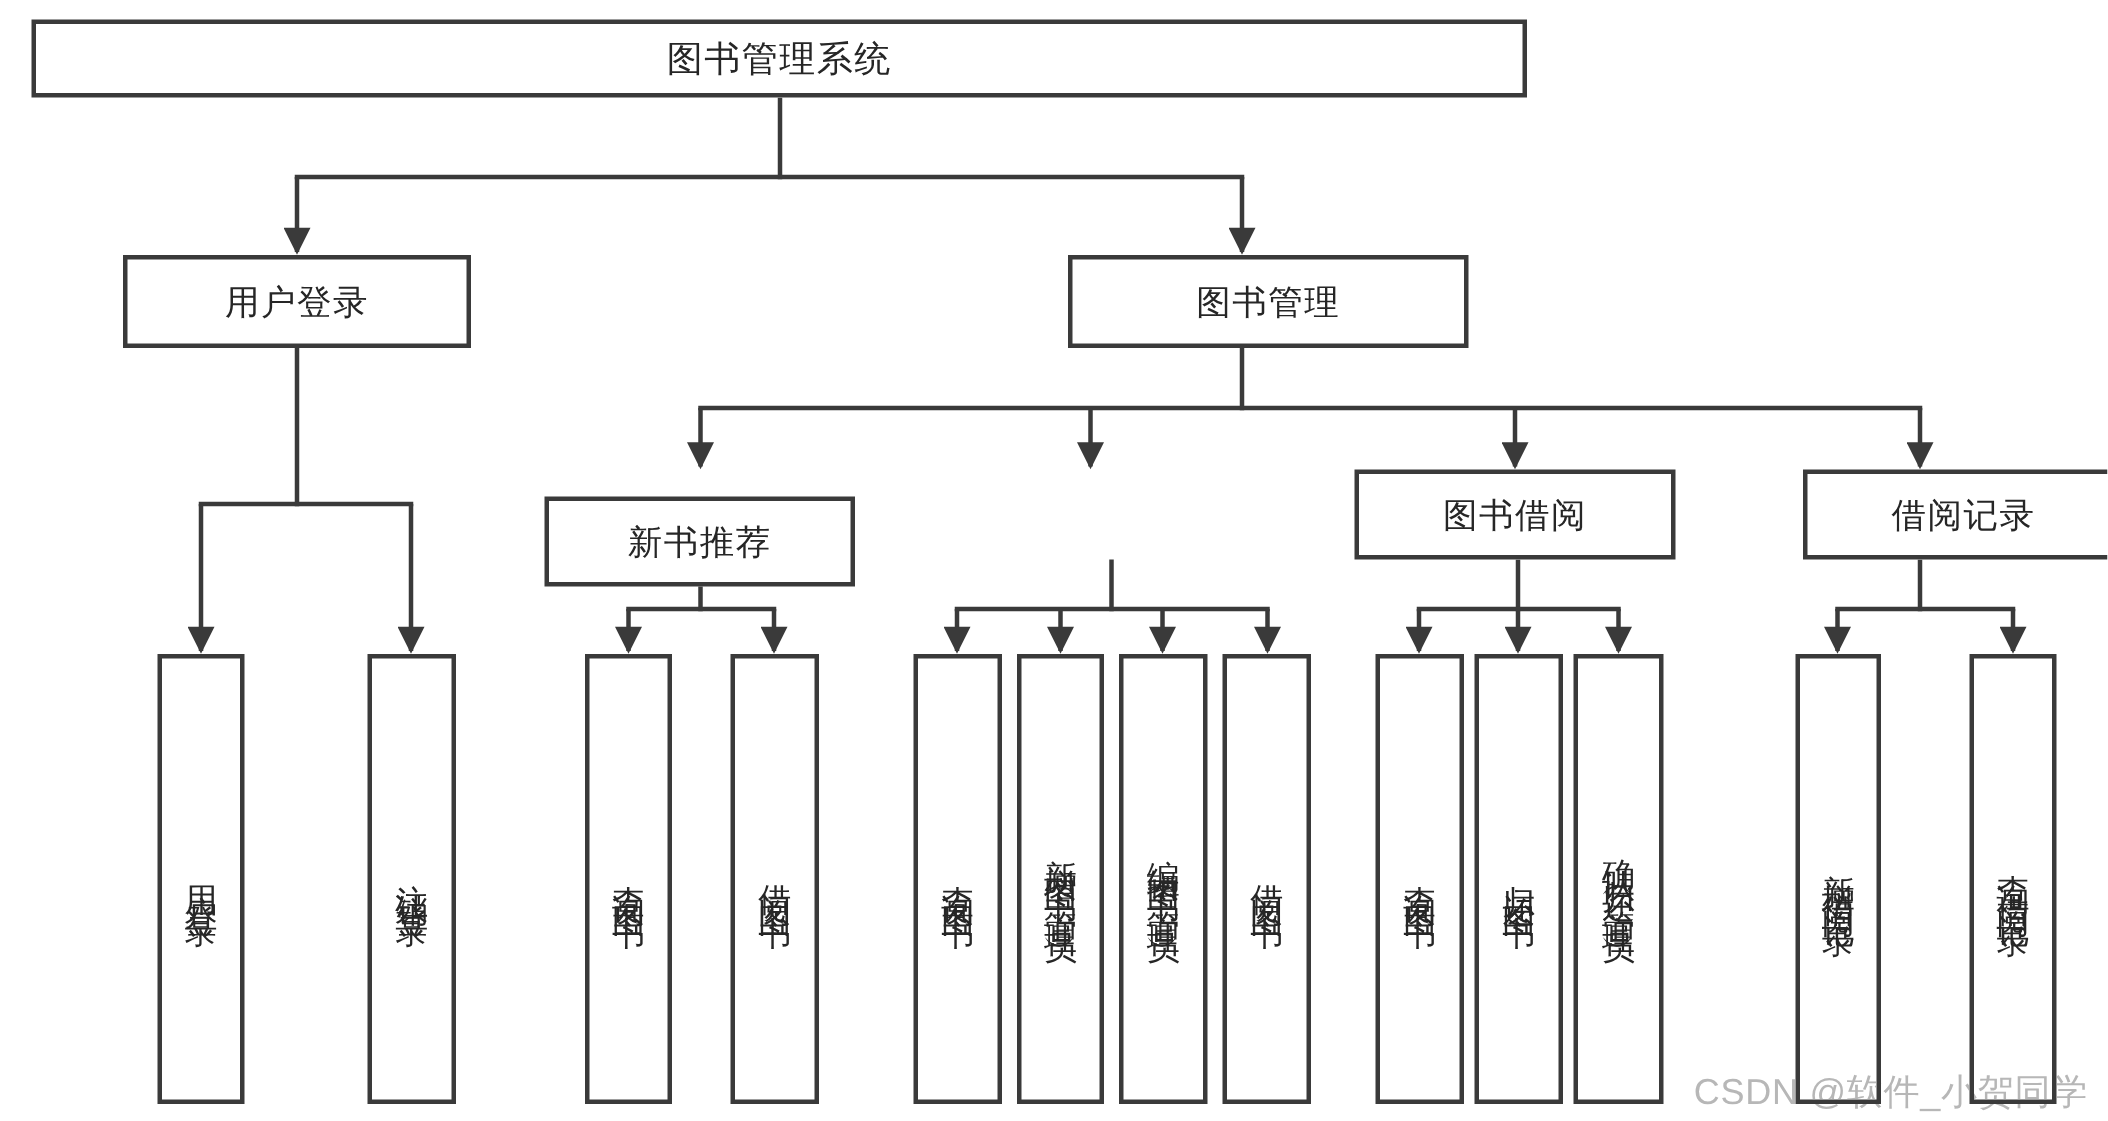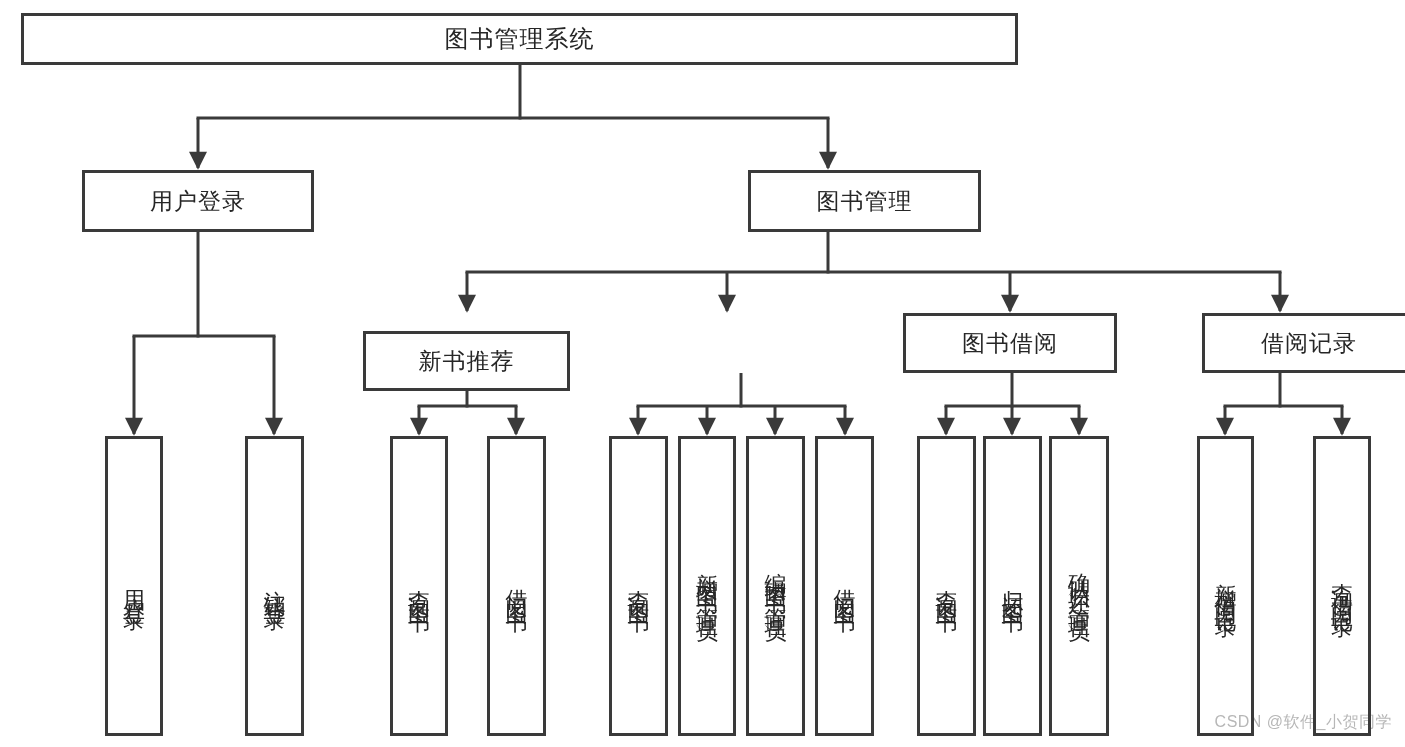--- a/index.html
+++ b/index.html
@@ -15,21 +15,21 @@
     color:var(--text,#262626);
   }
   .node.h span{font-size:23px;letter-spacing:1px;white-space:nowrap;}
   .node.root span{font-size:24px;}
   .node.v span{
     writing-mode:vertical-rl;text-orientation:mixed;
     font-size:22px;letter-spacing:7px;line-height:1;white-space:nowrap;
   }
   #watermark{
     position:absolute;z-index:5;right:13px;top:712px;
-    font-size:16px;letter-spacing:0.5px;white-space:nowrap;
+    font-size:24px;letter-spacing:0.5px;white-space:nowrap;
     color:var(--watermark,#b7b7b7);mix-blend-mode:darken;
   }
 </style>
 </head>
 <body>
 
 <div id="canvas">
 
   <svg id="wires" width="1405" height="747" viewBox="0 0 1405 747">
     <defs>
@@ -81,21 +81,21 @@
     </g>
   </svg>
 
   <div class="node h root" style="left:21px;top:13px;width:997px;height:52px">
     <span>图书管理系统</span>
   </div>
 
   <div class="node h" style="left:82px;top:170px;width:232px;height:62px">
     <span>用户登录</span>
   </div>
-  <div class="node h" style="left:748px;top:170px;width:233px;height:62px">
+  <div class="node h" style="left:712px;top:170px;width:267px;height:62px">
     <span>图书管理</span>
   </div>
 
   <div class="node h" style="left:363px;top:331px;width:207px;height:60px">
     <span>新书推荐</span>
   </div>
   <div class="node h" style="left:903px;top:313px;width:214px;height:60px">
     <span>图书借阅</span>
   </div>
   <div class="node h" style="left:1202px;top:313px;width:214px;height:60px">

